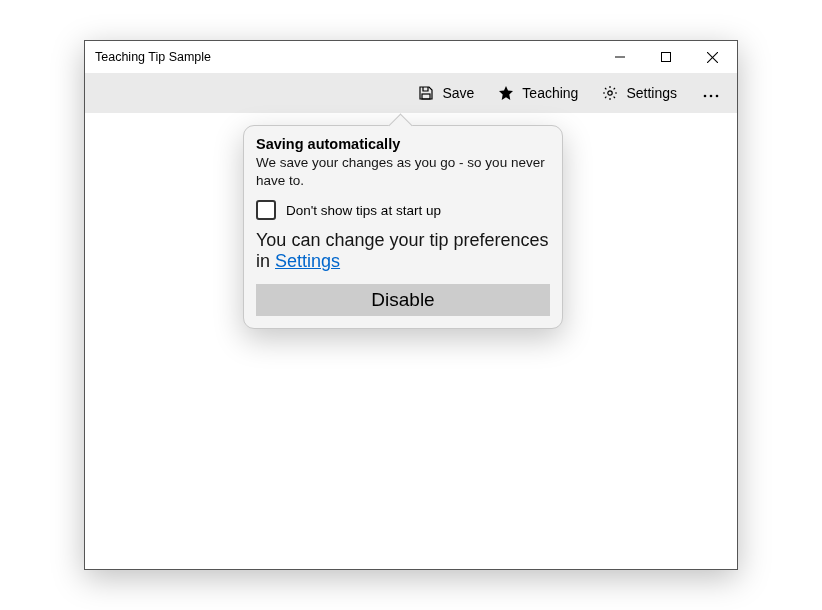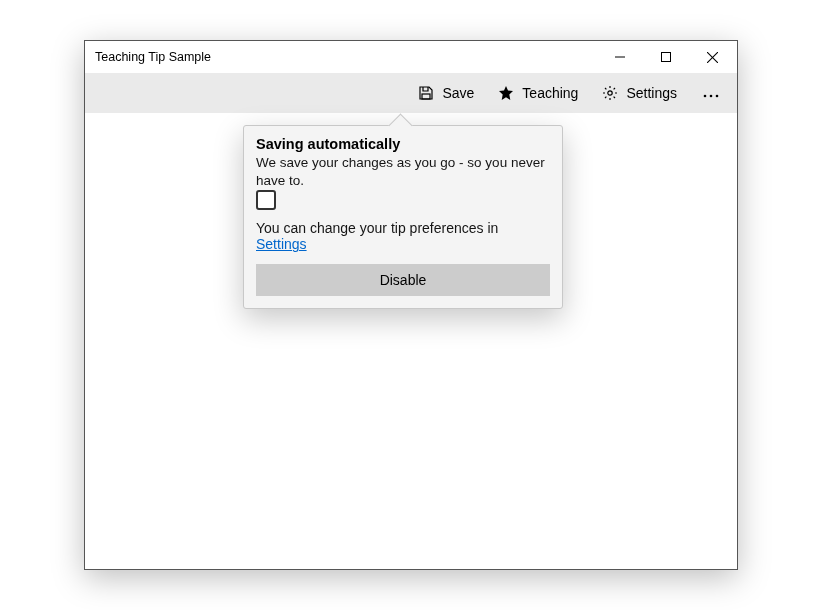--- a/index.html
+++ b/index.html
@@ -81,21 +81,21 @@
       position: relative;
       background: #fff;
     }
     .tip {
       position: absolute;
       top: 12px;
       left: 158px;
       width: 320px;
       background: #f4f4f4;
       border: 1px solid #c8c8c8;
-      border-radius: 3px;
+      border-radius: 11px;
       box-shadow: 0 10px 30px rgba(0,0,0,0.22);
       padding: 10px 12px 12px 12px;
     }
     .tip::before {
       content: "";
       position: absolute;
       top: -9px;
       left: 148px;
       width: 16px;
       height: 16px;
@@ -107,54 +107,55 @@
     .tip-title {
       font-size: 14.5px;
       font-weight: 600;
       color: #000;
       margin-bottom: 2px;
     }
     .tip-sub {
       font-size: 13.5px;
       color: #151515;
       line-height: 1.35;
+      margin-bottom: 10px;
     }
     .tip-check {
       display: flex;
       align-items: center;
       gap: 10px;
       font-size: 13.5px;
       margin-bottom: 10px;
     }
     .checkbox {
       width: 20px;
       height: 20px;
       border: 2px solid #333;
       border-radius: 3px;
       background: #fff;
     }
     .tip-footer {
-      font-size: 14px;
+      font-size: 18px;
       color: #151515;
       margin-bottom: 12px;
     }
     .tip-footer a {
       color: #0066cc;
       text-decoration: underline;
     }
     .tip-actions {
       display: flex;
       gap: 8px;
     }
     .tip-btn {
       flex: 1;
       height: 32px;
       background: #ccc;
       border: none;
-      font-size: 14px;
+      font-size: 19px;
       color: #000;
       display: flex;
       align-items: center;
       justify-content: center;
     }
   </style>
 </head>
 <body>
 
 <div class="window">
@@ -219,20 +220,21 @@
       </span>
     </div>
   </div>
 
   <div class="content">
     <div class="tip">
       <div class="tip-title">Saving automatically</div>
       <div class="tip-sub">We save your changes as you go - so you never have to.</div>
       <div class="tip-check">
         <div class="checkbox"></div>
+        <span>Don't show tips at start up</span>
       </div>
       <div class="tip-footer">
         <span>You can change your tip preferences in </span><a href="#">Settings</a>
       </div>
       <div class="tip-actions">
         <button class="tip-btn">Disable</button>
       </div>
     </div>
   </div>
 

